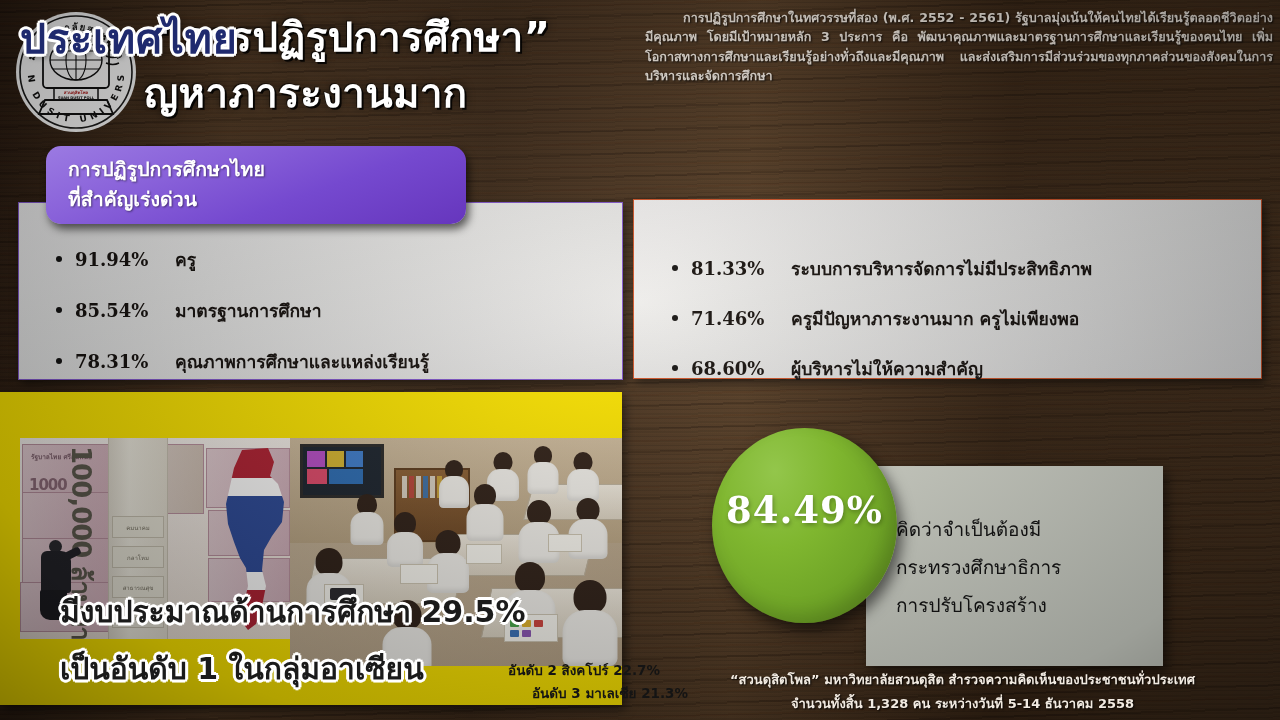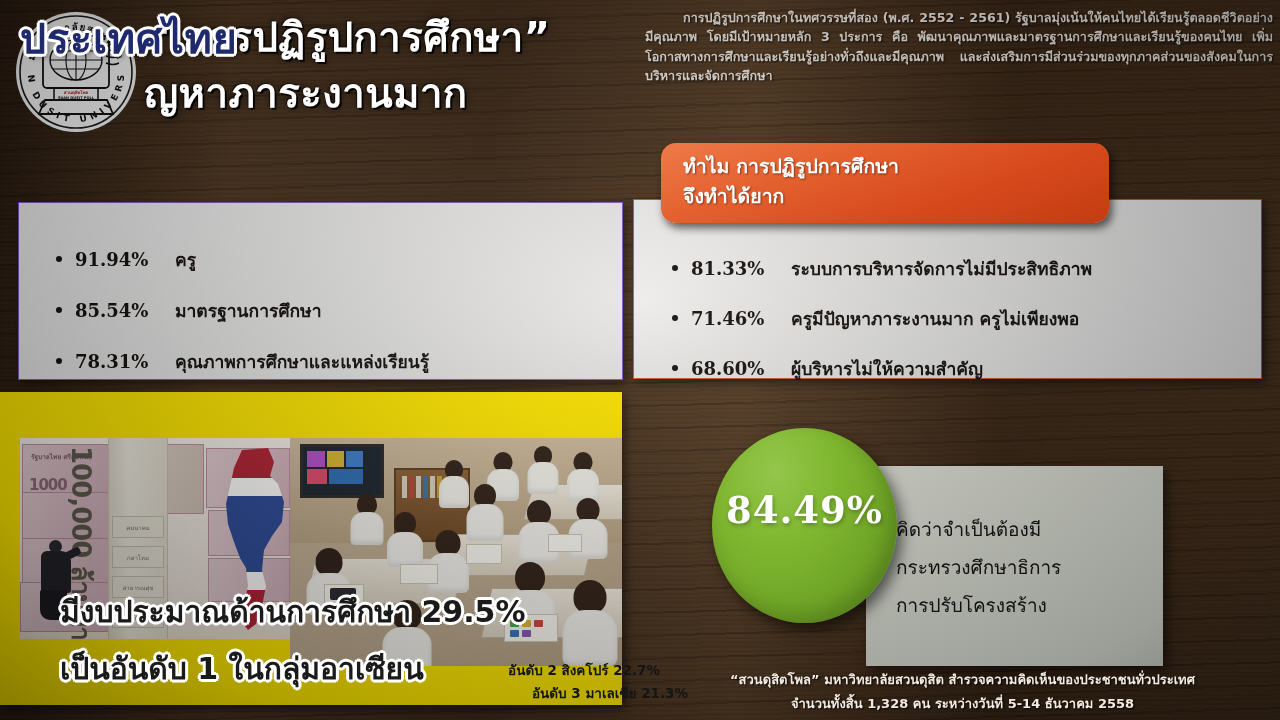--- a/index.html
+++ b/index.html
@@ -341,43 +341,43 @@
   </div>
 
   <div class="title-block">
     <div class="title-line l1">“การปฏิรูปการศึกษา”</div>
     <div class="title-line l2">ญหาภาระงานมาก</div>
   </div>
 
   <div class="intro-para">การปฏิรูปการศึกษาในทศวรรษที่สอง (พ.ศ. 2552  -  2561) รัฐบาลมุ่งเน้นให้คนไทยได้เรียนรู้ตลอดชีวิตอย่าง มีคุณภาพ โดยมีเป้าหมายหลัก 3 ประการ คือ พัฒนาคุณภาพและมาตรฐานการศึกษาและเรียนรู้ของคนไทย เพิ่มโอกาสทางการศึกษาและเรียนรู้อย่างทั่วถึงและมีคุณภาพ  และส่งเสริมการมีส่วนร่วมของทุกภาคส่วนของสังคมในการบริหารและจัดการศึกษา</div>
 
   <div class="card left"></div>
+  <div class="pill purple">
+    <div class="ln">การปฏิรูปการศึกษาไทย</div>
+    <div class="ln">ที่สำคัญเร่งด่วน</div>
+  </div>
   <ul class="bullets left-b">
     <li>
       <span class="dot"></span>
       <span class="pct">91.94%</span>
       <span class="lbl">ครู</span>
     </li>
     <li>
       <span class="dot"></span>
       <span class="pct">85.54%</span>
       <span class="lbl">มาตรฐานการศึกษา</span>
     </li>
     <li>
       <span class="dot"></span>
       <span class="pct">78.31%</span>
       <span class="lbl">คุณภาพการศึกษาและแหล่งเรียนรู้</span>
     </li>
   </ul>
 
   <div class="card right"></div>
-  <div class="pill orange">
-    <div class="ln">ทำไม การปฏิรูปการศึกษา</div>
-    <div class="ln">จึงทำได้ยาก</div>
-  </div>
   <ul class="bullets right-b">
     <li>
       <span class="dot"></span>
       <span class="pct">81.33%</span>
       <span class="lbl">ระบบการบริหารจัดการไม่มีประสิทธิภาพ</span>
     </li>
     <li>
       <span class="dot"></span>
       <span class="pct">71.46%</span>
       <span class="lbl">ครูมีปัญหาภาระงานมาก ครูไม่เพียงพอ</span>

